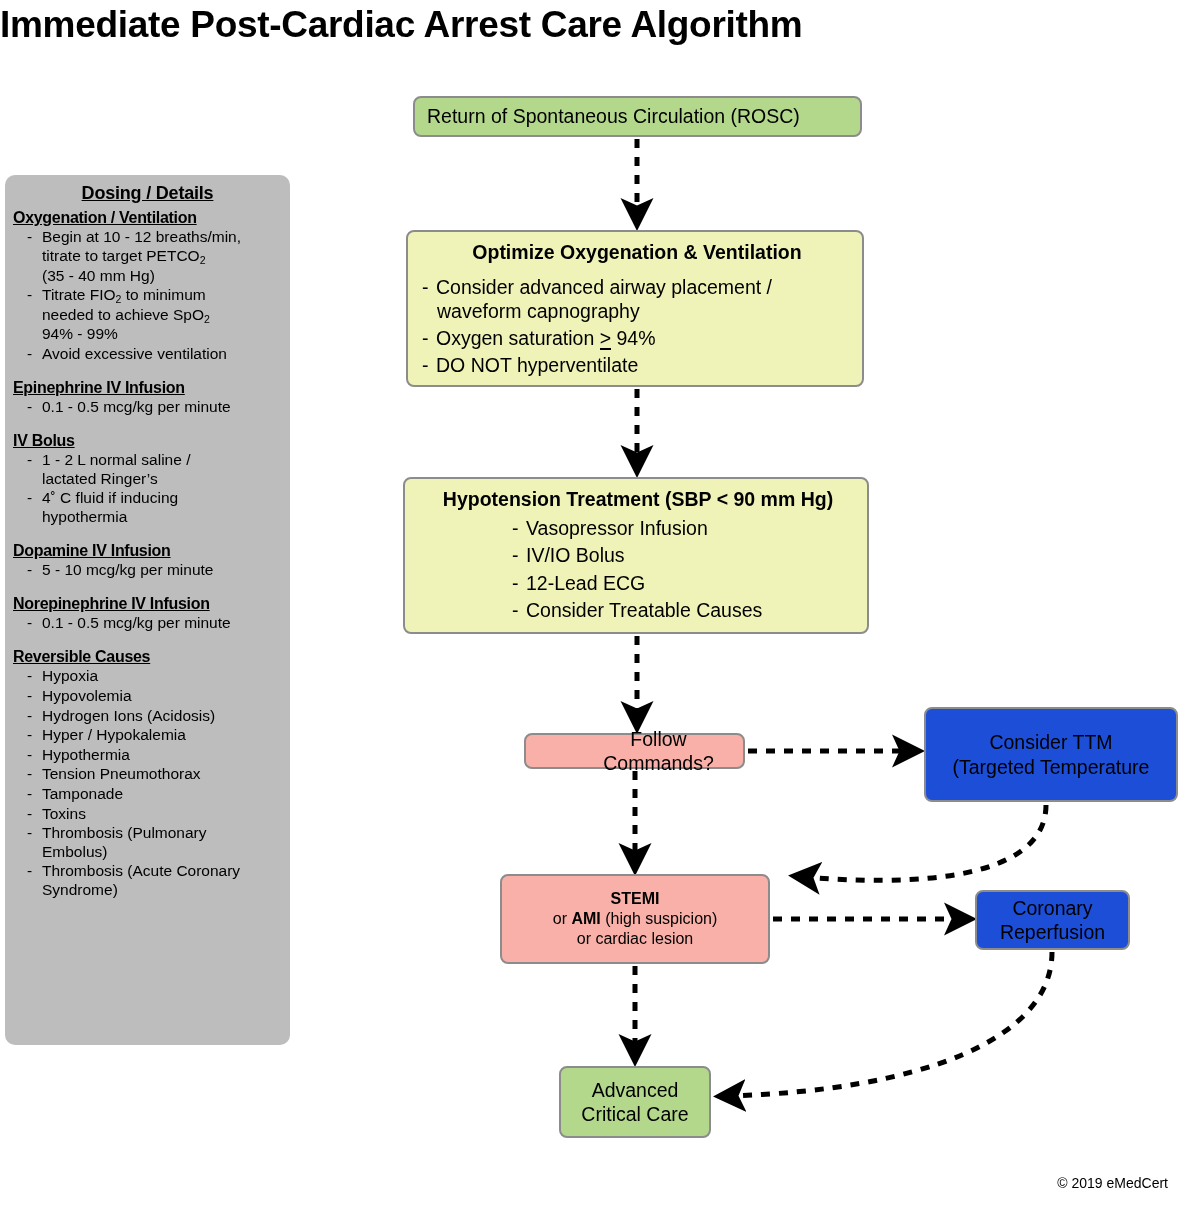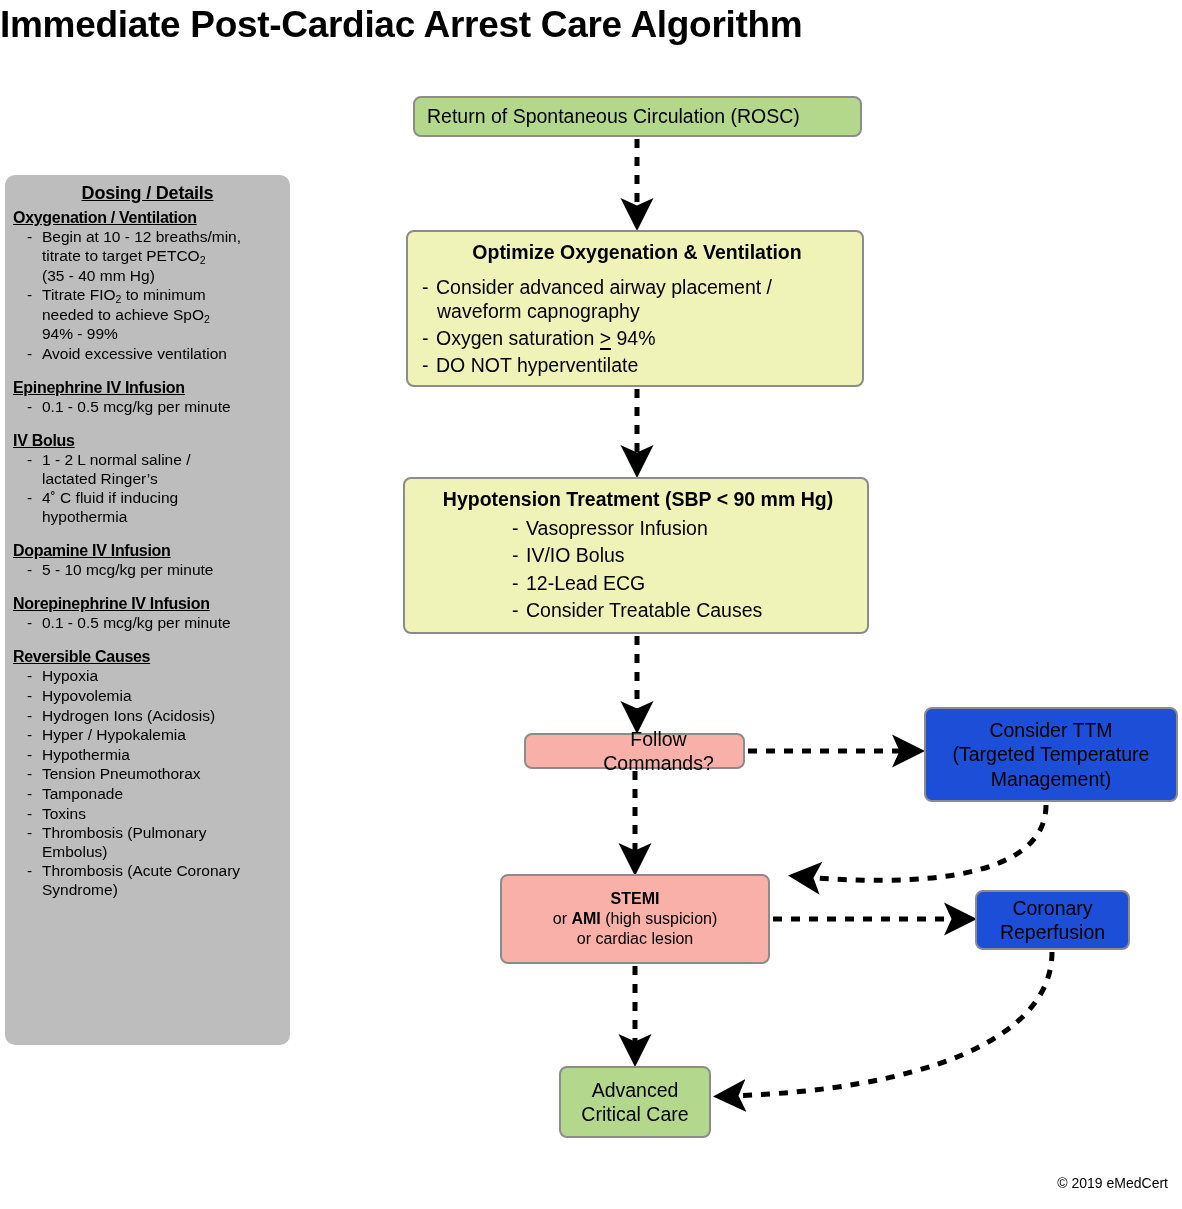--- a/index.html
+++ b/index.html
@@ -306,21 +306,20 @@
   </ul>
 </div>
 
 <div id="n-follow" class="node pink">
   <div>Follow Commands?</div>
 </div>
 
 <div id="n-ttm" class="node blue">
   <div>Consider TTM</div>
   <div>(Targeted Temperature</div>
-  <div>Management)</div>
 </div>
 
 <div id="n-stemi" class="node pink">
   <div class="hdr">STEMI</div>
   <div><span>or </span><b>AMI</b><span> (high suspicion)</span></div>
   <div>or cardiac lesion</div>
 </div>
 
 <div id="n-coronary" class="node blue">
   <div>Coronary</div>

